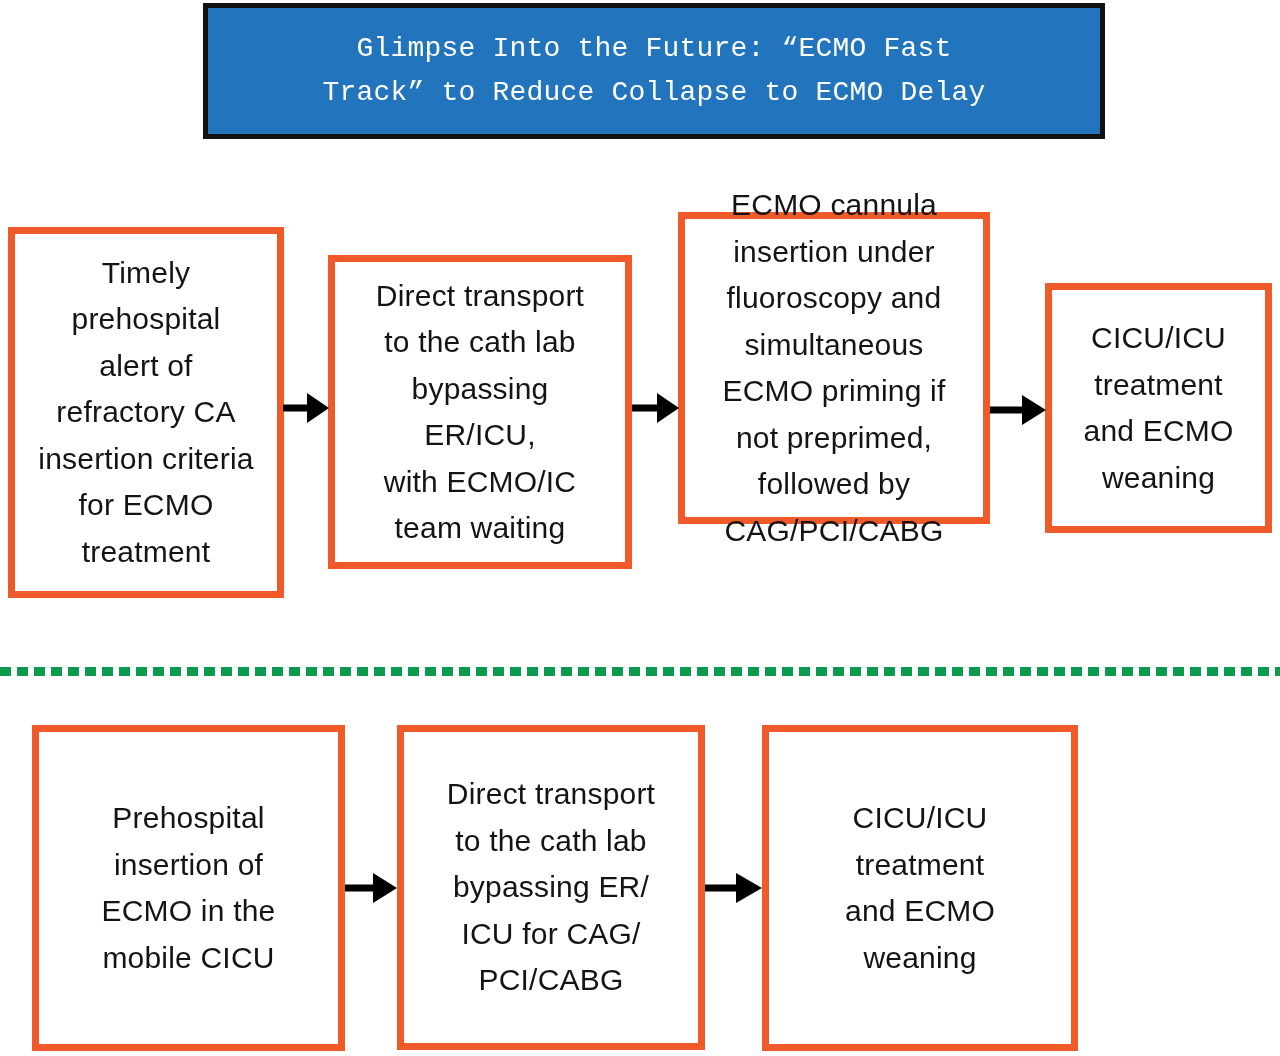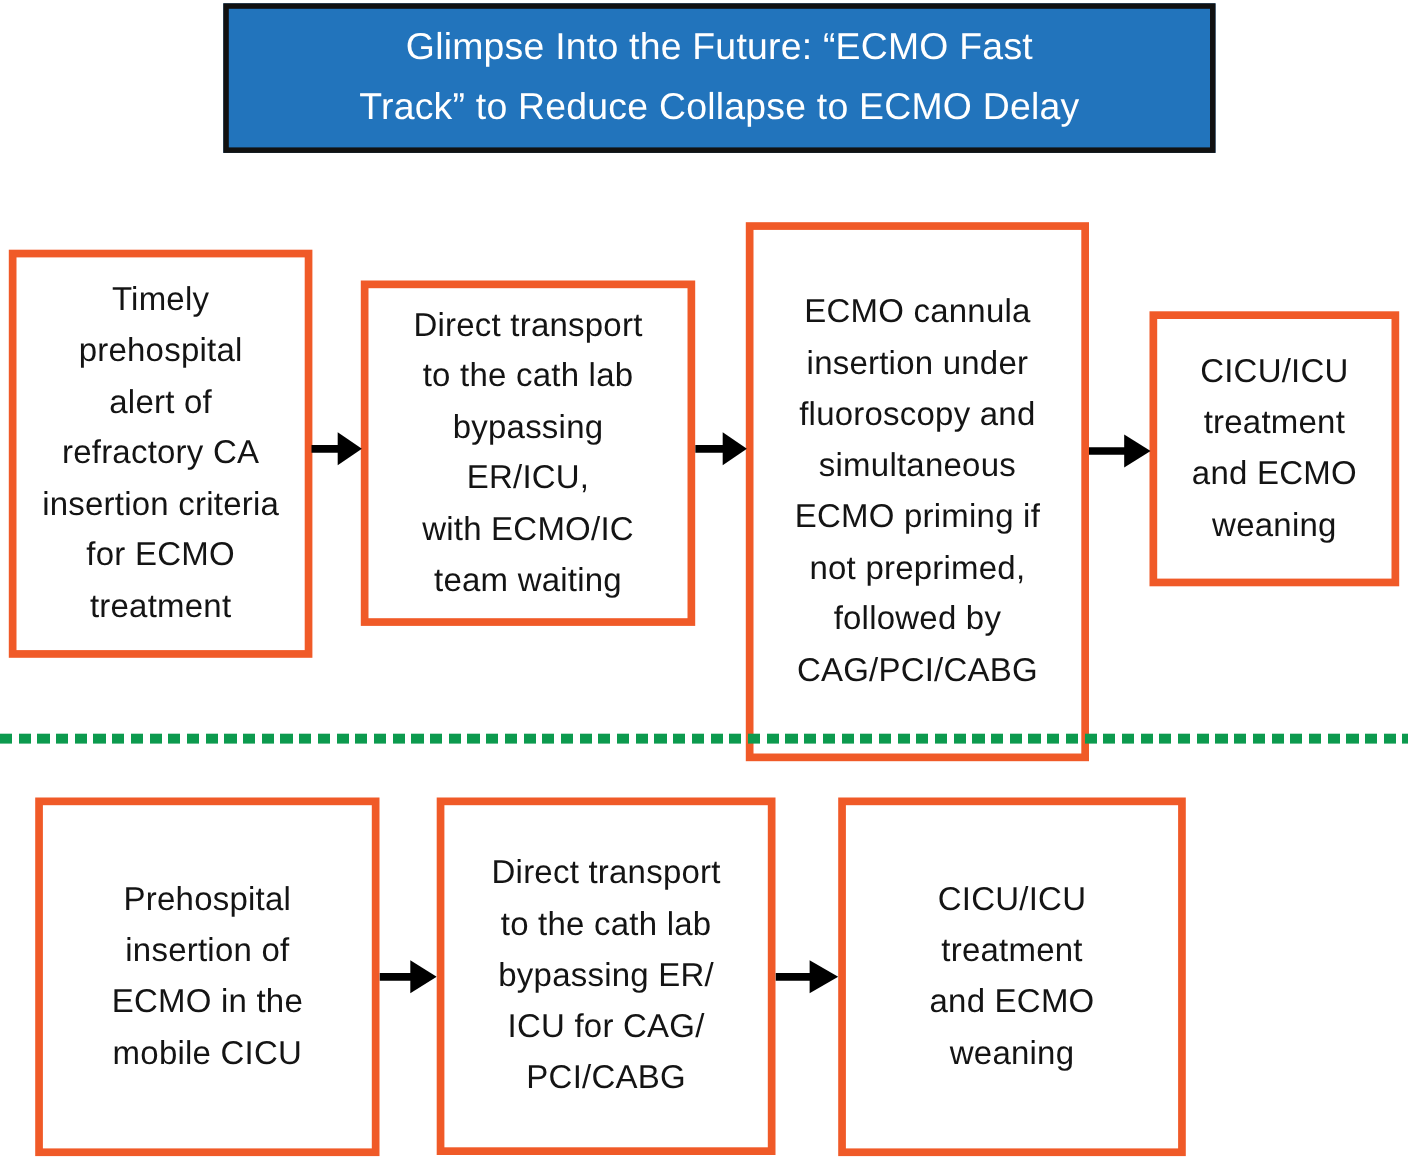--- a/index.html
+++ b/index.html
@@ -29,24 +29,25 @@
     position: absolute;
     background: var(--title-bg);
     border: 5px solid var(--title-border);
     display: flex;
     align-items: center;
     justify-content: center;
     text-align: center;
   }
   .title-banner .title-text {
     color: var(--title-text);
-    font-size: 34px;
+    font-size: 28px;
     line-height: 1.58;
     white-space: pre-line;
     letter-spacing: 0.2px;
+    font-family: Liberation Mono, monospace;
   }
 
   .box {
     position: absolute;
     background: var(--box-bg);
     border: 7px solid var(--box-border);
     display: flex;
     align-items: center;
     justify-content: center;
     text-align: center;
@@ -100,21 +101,21 @@
 
   <div class="box" style="left:328px; top:255px; width:304px; height:314px;">
     <span class="box-text">Direct transport
 to the cath lab
 bypassing
 ER/ICU,
 with ECMO/IC
 team waiting</span>
   </div>
 
-  <div class="box" style="left:678px; top:202px; width:312px; height:490px;">
+  <div class="box" style="left:678px; top:212px; width:312px; height:312px;">
     <span class="box-text">ECMO cannula
 insertion under
 fluoroscopy and
 simultaneous
 ECMO priming if
 not preprimed,
 followed by
 CAG/PCI/CABG</span>
   </div>
 

